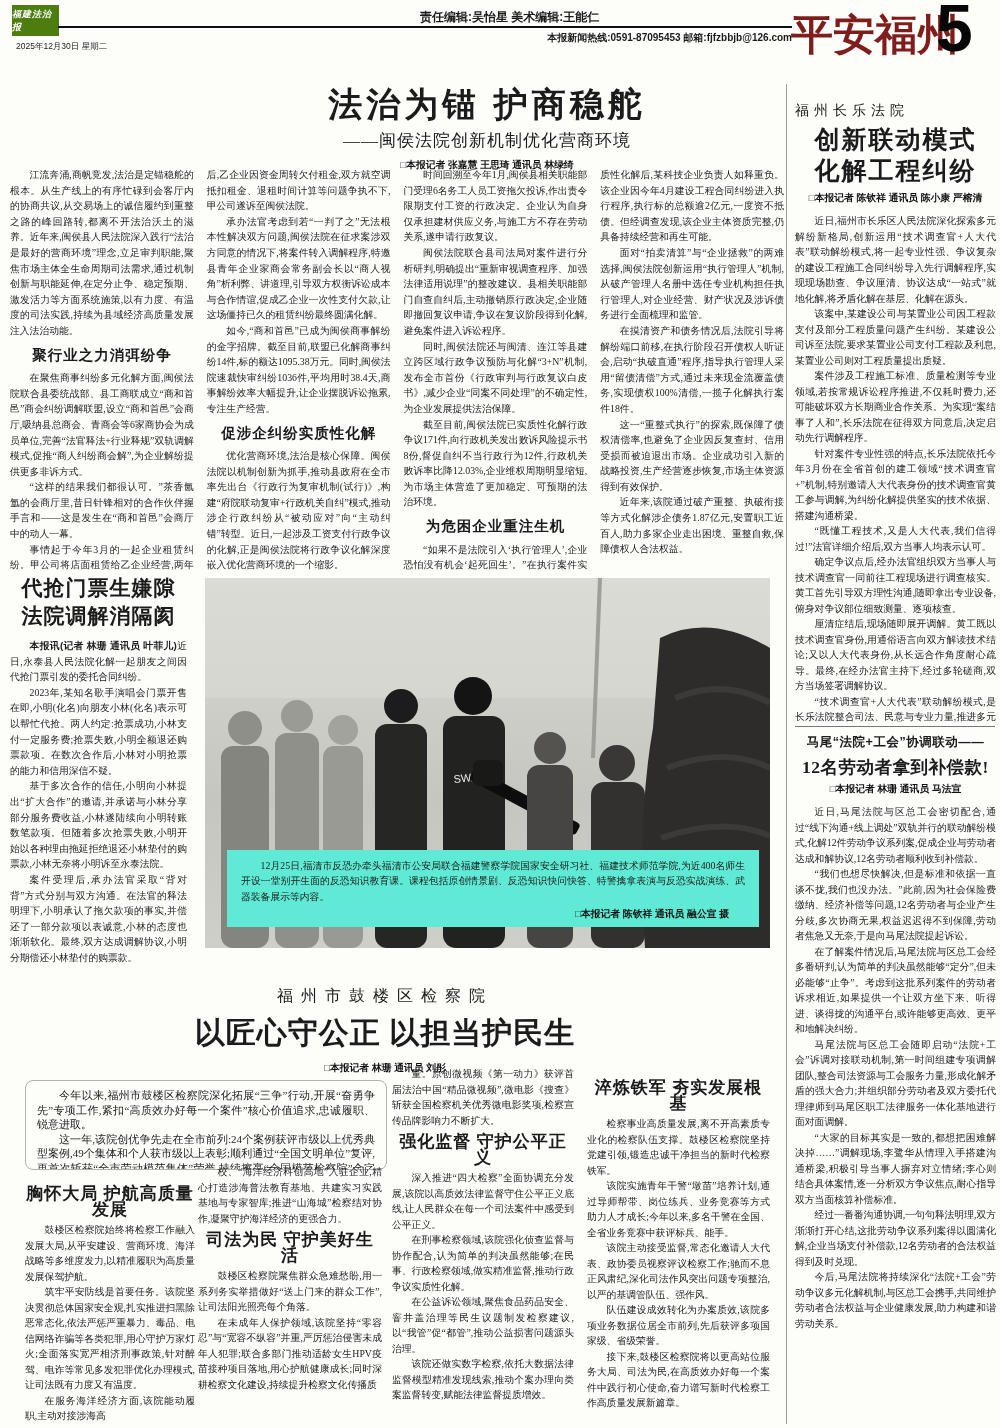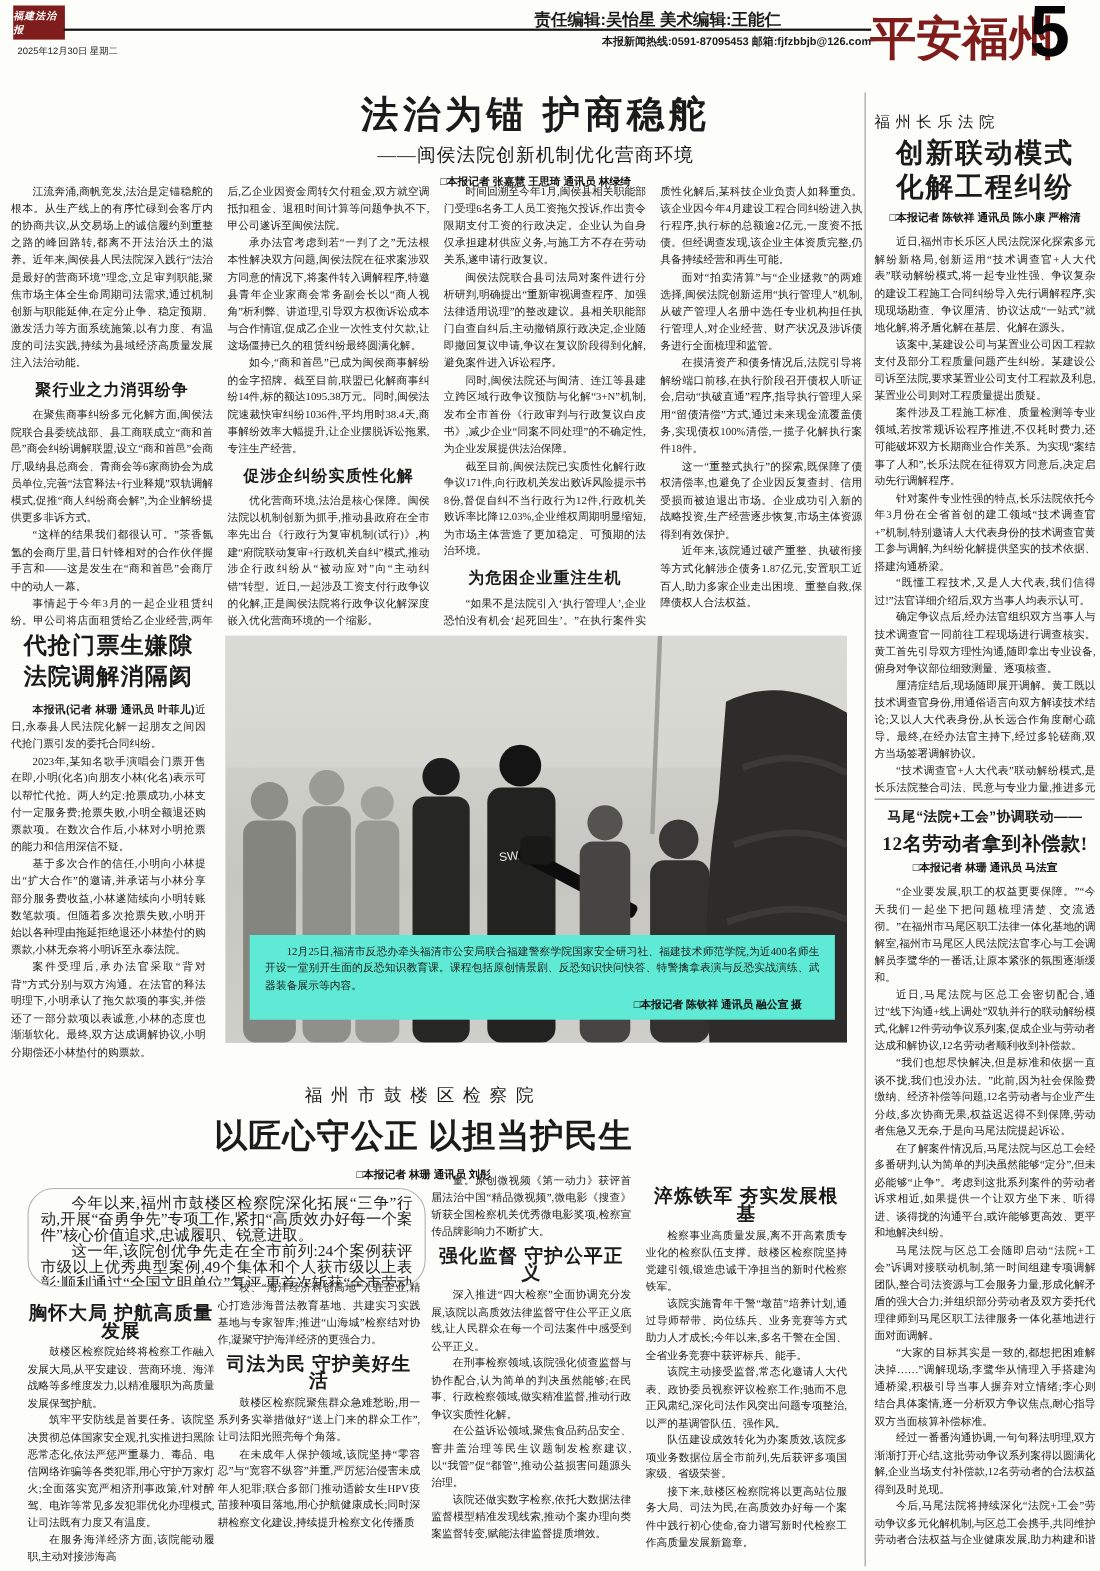--- a/index.html
+++ b/index.html
@@ -2,25 +2,25 @@
 <html><head>
 <meta charset="utf-8">
 <style>
   html,body{margin:0;padding:0;background:#e9e9e6;}
   #page{position:relative;width:1000px;height:1428px;background:#fdfdfa;overflow:hidden;
         font-family:"Liberation Serif","DejaVu Serif",serif;color:#1b1b1b;}
   .abs{position:absolute;}
   .sans{font-family:"Liberation Sans","DejaVu Sans",sans-serif;}
   .jt{text-align:justify;}
   
-  .logo{left:12px;top:5px;width:47px;height:31px;background:#7f1d1d;color:#fff;
+  .logo{left:12px;top:5px;width:47px;height:31px;background:#4d7c0f;color:#fff;
         display:flex;align-items:center;justify-content:center;
         font:italic bold 9px "Liberation Serif",serif;letter-spacing:1px;}
   .date{left:16px;top:41px;font-size:8.5px;color:#222;}
-  .editors{left:420px;top:9px;width:290px;text-align:right;font-weight:bold;font-size:15px;}
+  .editors{left:420px;top:9px;width:290px;text-align:left;font-weight:bold;font-size:12px;}
   .rule{left:58px;top:26px;width:734px;height:2px;background:#101010;}
   .hotline{left:420px;top:31px;width:372px;text-align:right;font-weight:bold;font-size:10px;}
   .sectiontitle{left:791px;top:7px;font-weight:900;font-size:42px;letter-spacing:0;color:#7f1d1d;}
   .pagenum{left:936px;top:-10px;font-weight:900;font-size:66px;color:#060606;}
   .vdiv{left:786px;top:84px;width:1px;height:1340px;background:#9a9a96;}
   .hdiv2{left:795px;top:726px;width:200px;height:1px;background:#777;}
   
   .lead-hl{left:190px;top:84px;width:594px;text-align:center;}
   .lead-hl h1{margin:0;font:900 34px/40px "Liberation Sans","DejaVu Sans",sans-serif;letter-spacing:4px;}
   .lead-deck{margin-top:5px;font-size:17px;letter-spacing:1px;}
@@ -34,42 +34,42 @@
   .flow-head{font-family:"Liberation Sans","DejaVu Sans",sans-serif;font-weight:900;
              font-size:14.5px;text-align:center;text-indent:0;margin:9px 0 7px;letter-spacing:1px;}
   
   .ticket{left:10px;top:574px;width:177px;}
   .ticket-hl{font:900 21px/28px "Liberation Sans","DejaVu Sans",sans-serif;text-align:center;letter-spacing:1px;}
   .ticket-body{margin-top:8px;font-size:9.8px;line-height:15.6px;height:340px;overflow:hidden;}
   
   .photo{left:205px;top:578px;width:565px;height:370px;overflow:hidden;background:#c7c7c1;}
   .caption{position:absolute;left:22px;top:272px;width:532px;box-sizing:border-box;
            background:#5eead4;padding:8px 14px 6px;font-size:9.8px;line-height:15.3px;}
-  .credit{text-align:right;padding-right:16px;margin-top:2px;font-family:Liberation Serif, serif;}
+  .credit{text-align:right;padding-right:16px;margin-top:2px;}
   
   .side{width:201px;}
   .changle{left:795px;top:102px;}
   .kicker-serif{font-size:14px;letter-spacing:5px;text-align:left;}
   .side-hl{font-weight:900;font-size:25px;line-height:31px;text-align:center;letter-spacing:2px;margin-top:4px;}
   .side .byline{text-align:center;margin-top:6px;}
   .side-body{margin-top:8px;font-size:9.8px;line-height:15.5px;overflow:hidden;}
   .changle .side-body{height:514px;}
   .mawei{left:795px;top:734px;}
   .kicker-sans{font-family:"Liberation Sans","DejaVu Sans",sans-serif;font-weight:bold;
                font-size:12.5px;text-align:center;letter-spacing:0.5px;}
   .mawei-hl{font-weight:900;font-size:17.5px;line-height:24px;text-align:center;letter-spacing:0.5px;margin-top:4px;}
   .mawei .side-body{height:600px;}
   
   .gulou-hd{left:190px;top:986px;width:390px;text-align:center;}
   .gulou-kicker{font-size:16px;letter-spacing:8px;}
   .gulou-hl{font-weight:900;font-size:30px;letter-spacing:1px;margin-top:6px;}
   .gulou-hd .byline{margin-top:8px;}
   .introbox{left:25px;top:1080px;width:362px;height:90px;box-sizing:border-box;
-            border:1.5px solid #b3b3ad;border-radius:24px;padding:7px 11px;
-            font-size:14px;line-height:14.6px;overflow:hidden;background:#fdfdfa;}
+            border:1.5px solid #b3b3ad;border-radius:8px;padding:7px 11px;
+            font-size:11px;line-height:14.6px;overflow:hidden;background:#fdfdfa;}
   .gcol{overflow:hidden;font-size:9.8px;line-height:15.5px;}
   .gcol .flow-head{font-size:17px;margin:6px 0 5px;}
   .gcol1{left:25px;top:1180px;width:170px;height:244px;}
   .gcol2{left:198px;top:1164px;width:184px;height:260px;}
   .gcol3{left:392px;top:1066px;width:182px;height:358px;}
   .gcol4{left:587px;top:1074px;width:183px;height:350px;}
 </style>
 </head>
 <body>
 
@@ -190,21 +190,20 @@
         <div class="para">厘清症结后,现场随即展开调解。黄工既以技术调查官身份,用通俗语言向双方解读技术结论;又以人大代表身份,从长远合作角度耐心疏导。最终,在经办法官主持下,经过多轮磋商,双方当场签署调解协议。</div>
         <div class="para">“技术调查官+人大代表”联动解纷模式,是长乐法院整合司法、民意与专业力量,推进多元共治的生动实践,有效缩短纠纷化解周期,降低当事人维权成本,为专业类纠纷化解提供了可复制、可推广的经验。</div>
       </div>
   </div>
 
   <div class="abs side mawei">
     <div class="kicker-sans">马尾“法院+工会”协调联动——</div>
     <div class="mawei-hl">12名劳动者拿到补偿款!</div>
     <div class="byline" style="text-align:center;margin-top:4px;">□本报记者 林珊 通讯员 马法宣</div>
     <div class="side-body">
-        <div class="para">“企业要发展,职工的权益更要保障。”“今天我们一起坐下把问题梳理清楚、交流透彻。”在福州市马尾区职工法律一体化基地的调解室,福州市马尾区人民法院法官李心与工会调解员李鹭华的一番话,让原本紧张的氛围逐渐缓和。</div>
         <div class="para">近日,马尾法院与区总工会密切配合,通过“线下沟通+线上调处”双轨并行的联动解纷模式,化解12件劳动争议系列案,促成企业与劳动者达成和解协议,12名劳动者顺利收到补偿款。</div>
         <div class="para">“我们也想尽快解决,但是标准和依据一直谈不拢,我们也没办法。”此前,因为社会保险费缴纳、经济补偿等问题,12名劳动者与企业产生分歧,多次协商无果,权益迟迟得不到保障,劳动者焦急又无奈,于是向马尾法院提起诉讼。</div>
         <div class="para">在了解案件情况后,马尾法院与区总工会经多番研判,认为简单的判决虽然能够“定分”,但未必能够“止争”。考虑到这批系列案件的劳动者诉求相近,如果提供一个让双方坐下来、听得进、谈得拢的沟通平台,或许能够更高效、更平和地解决纠纷。</div>
         <div class="para">马尾法院与区总工会随即启动“法院+工会”诉调对接联动机制,第一时间组建专项调解团队,整合司法资源与工会服务力量,形成化解矛盾的强大合力;并组织部分劳动者及双方委托代理律师到马尾区职工法律服务一体化基地进行面对面调解。</div>
         <div class="para">“大家的目标其实是一致的,都想把困难解决掉……”调解现场,李鹭华从情理入手搭建沟通桥梁,积极引导当事人摒弃对立情绪;李心则结合具体案情,逐一分析双方争议焦点,耐心指导双方当面核算补偿标准。</div>
         <div class="para">经过一番番沟通协调,一句句释法明理,双方渐渐打开心结,这批劳动争议系列案得以圆满化解,企业当场支付补偿款,12名劳动者的合法权益得到及时兑现。</div>
         <div class="para">今后,马尾法院将持续深化“法院+工会”劳动争议多元化解机制,与区总工会携手,共同维护劳动者合法权益与企业健康发展,助力构建和谐劳动关系。</div>
       </div>
   </div>
 

